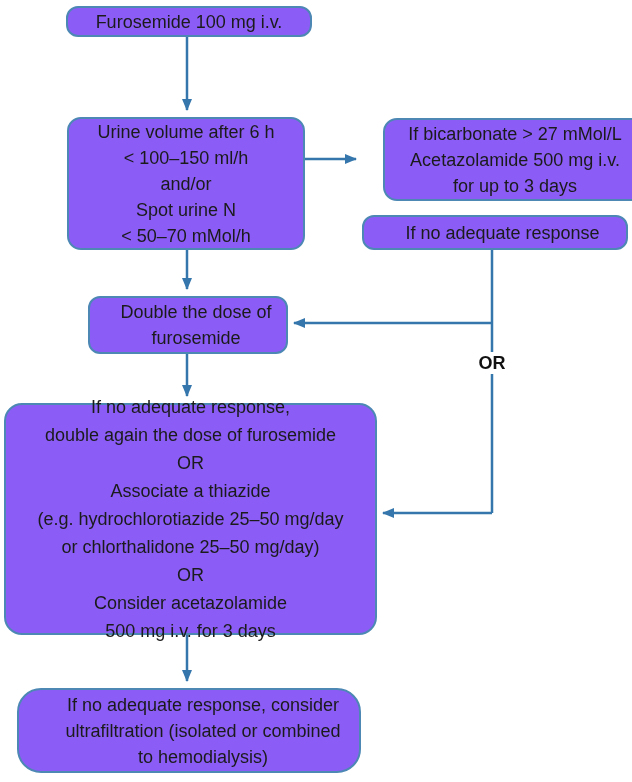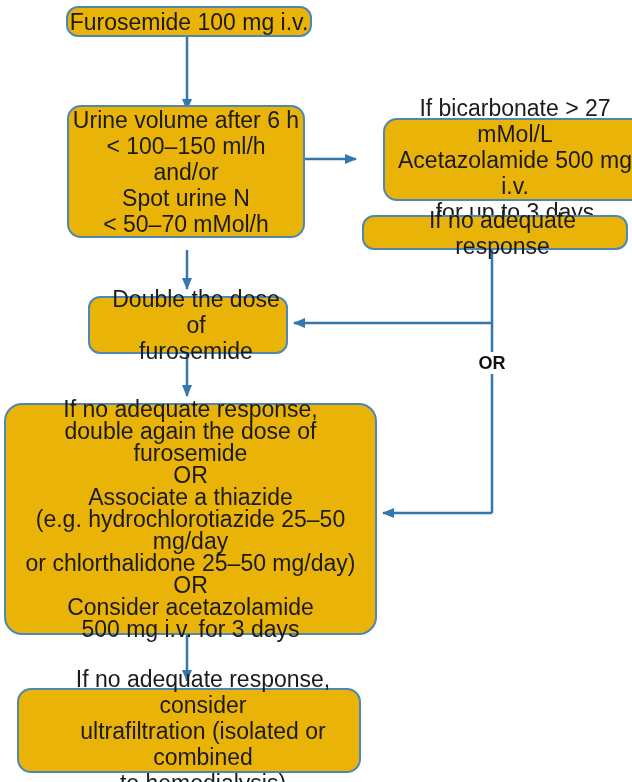--- a/index.html
+++ b/index.html
@@ -19,32 +19,32 @@
     position: absolute;
     left: 0;
     top: 0;
     width: 632px;
     height: 782px;
     pointer-events: none;
   }
   .node {
     position: absolute;
     box-sizing: border-box;
-    background: #eab308;
+    background: #8b5cf6;
     border: 2px solid #4d88b5;
     color: #1b1b1b;
     display: flex;
     align-items: center;
     justify-content: center;
     text-align: center;
     white-space: pre-line;
-    font-size: 23px;
+    font-size: 18px;
     line-height: 26px;
   }
-  .node.small-lh { line-height: 22px; }
+  .node.small-lh { line-height: 28px; }
   .or-label {
     position: absolute;
     background: #ffffff;
     color: #111111;
     font-weight: bold;
     font-size: 18px;
     line-height: 22px;
     text-align: center;
   }
 </style>
@@ -66,21 +66,21 @@
       <path d="M492,250 L492,513"></path>
       <path d="M492,323 L294,323" marker-end="url(#arr)"></path>
       <path d="M492,513 L383,513" marker-end="url(#arr)"></path>
       <path d="M187,354 L187,396" marker-end="url(#arr)"></path>
       <path d="M187,635 L187,681" marker-end="url(#arr)"></path>
     </g>
   </svg>
 
   <div class="node" style="left:66px; top:6px; width:246px; height:31px; border-radius:12px;">Furosemide 100 mg i.v.</div>
 
-  <div class="node" style="left:67px; top:105px; width:238px; height:133px; border-radius:14px;">Urine volume after 6 h
+  <div class="node" style="left:67px; top:117px; width:238px; height:133px; border-radius:14px;">Urine volume after 6 h
 &lt; 100–150 ml/h
 and/or
 Spot urine N
 &lt; 50–70 mMol/h</div>
 
   <div class="node" style="left:363px; top:118px; width:264px; height:83px; border-radius:14px;margin-left:20px;">If bicarbonate &gt; 27 mMol/L
 Acetazolamide 500 mg i.v.
 for up to 3 days</div>
 
   <div class="node" style="left:362px; top:215px; width:266px; height:35px; border-radius:12px;padding-left:15px;">If no adequate response</div>
@@ -91,19 +91,19 @@
   <div class="node small-lh" style="left:4px; top:403px; width:373px; height:232px; border-radius:18px;">If no adequate response,
 double again the dose of furosemide
 OR
 Associate a thiazide
 (e.g. hydrochlorotiazide 25–50 mg/day
 or chlorthalidone 25–50 mg/day)
 OR
 Consider acetazolamide
 500 mg i.v. for 3 days</div>
 
-  <div class="node" style="left:17px; top:688px; width:344px; height:85px; border-radius:14px;padding-left:28px;">If no adequate response, consider
+  <div class="node" style="left:17px; top:688px; width:344px; height:85px; border-radius:24px;padding-left:28px;">If no adequate response, consider
 ultrafiltration (isolated or combined
 to hemodialysis)</div>
 
   <div class="or-label" style="left:474px; top:352px; width:36px; height:22px;">OR</div>
 
 </div>
 
 </body></html>

